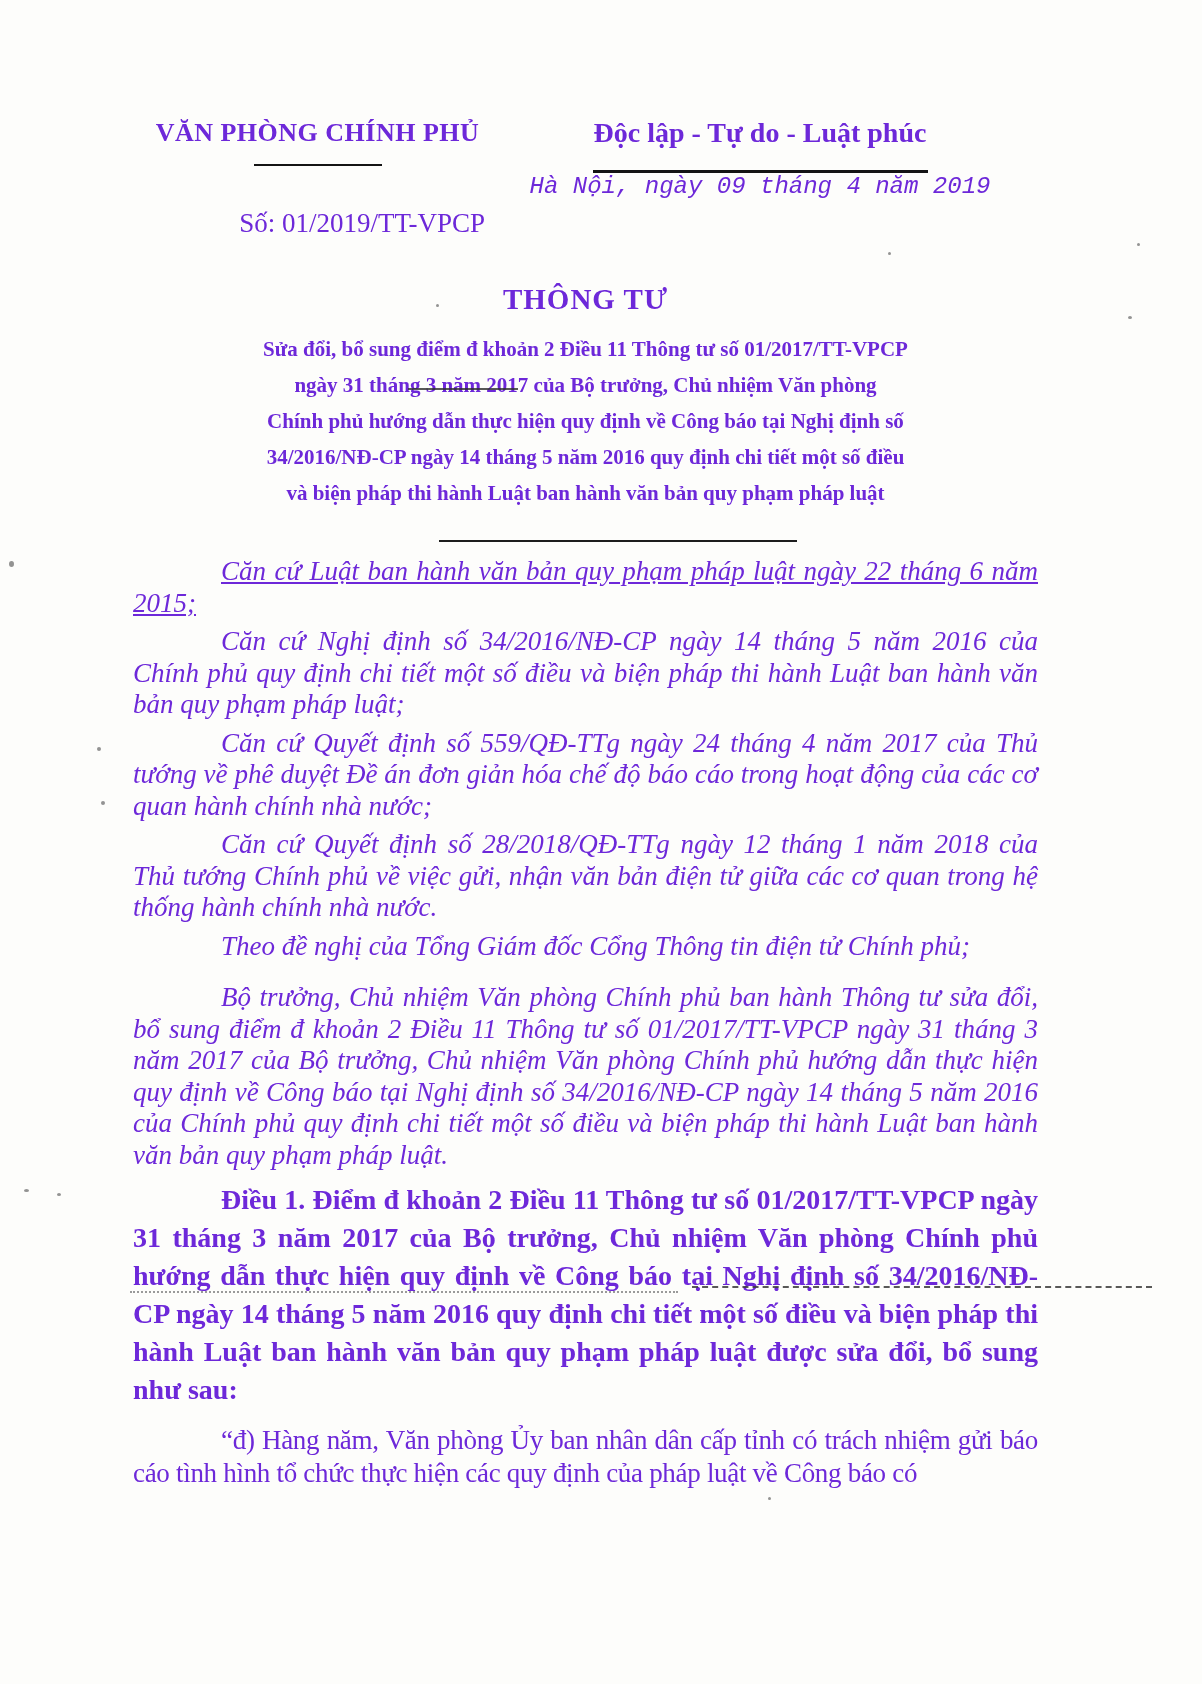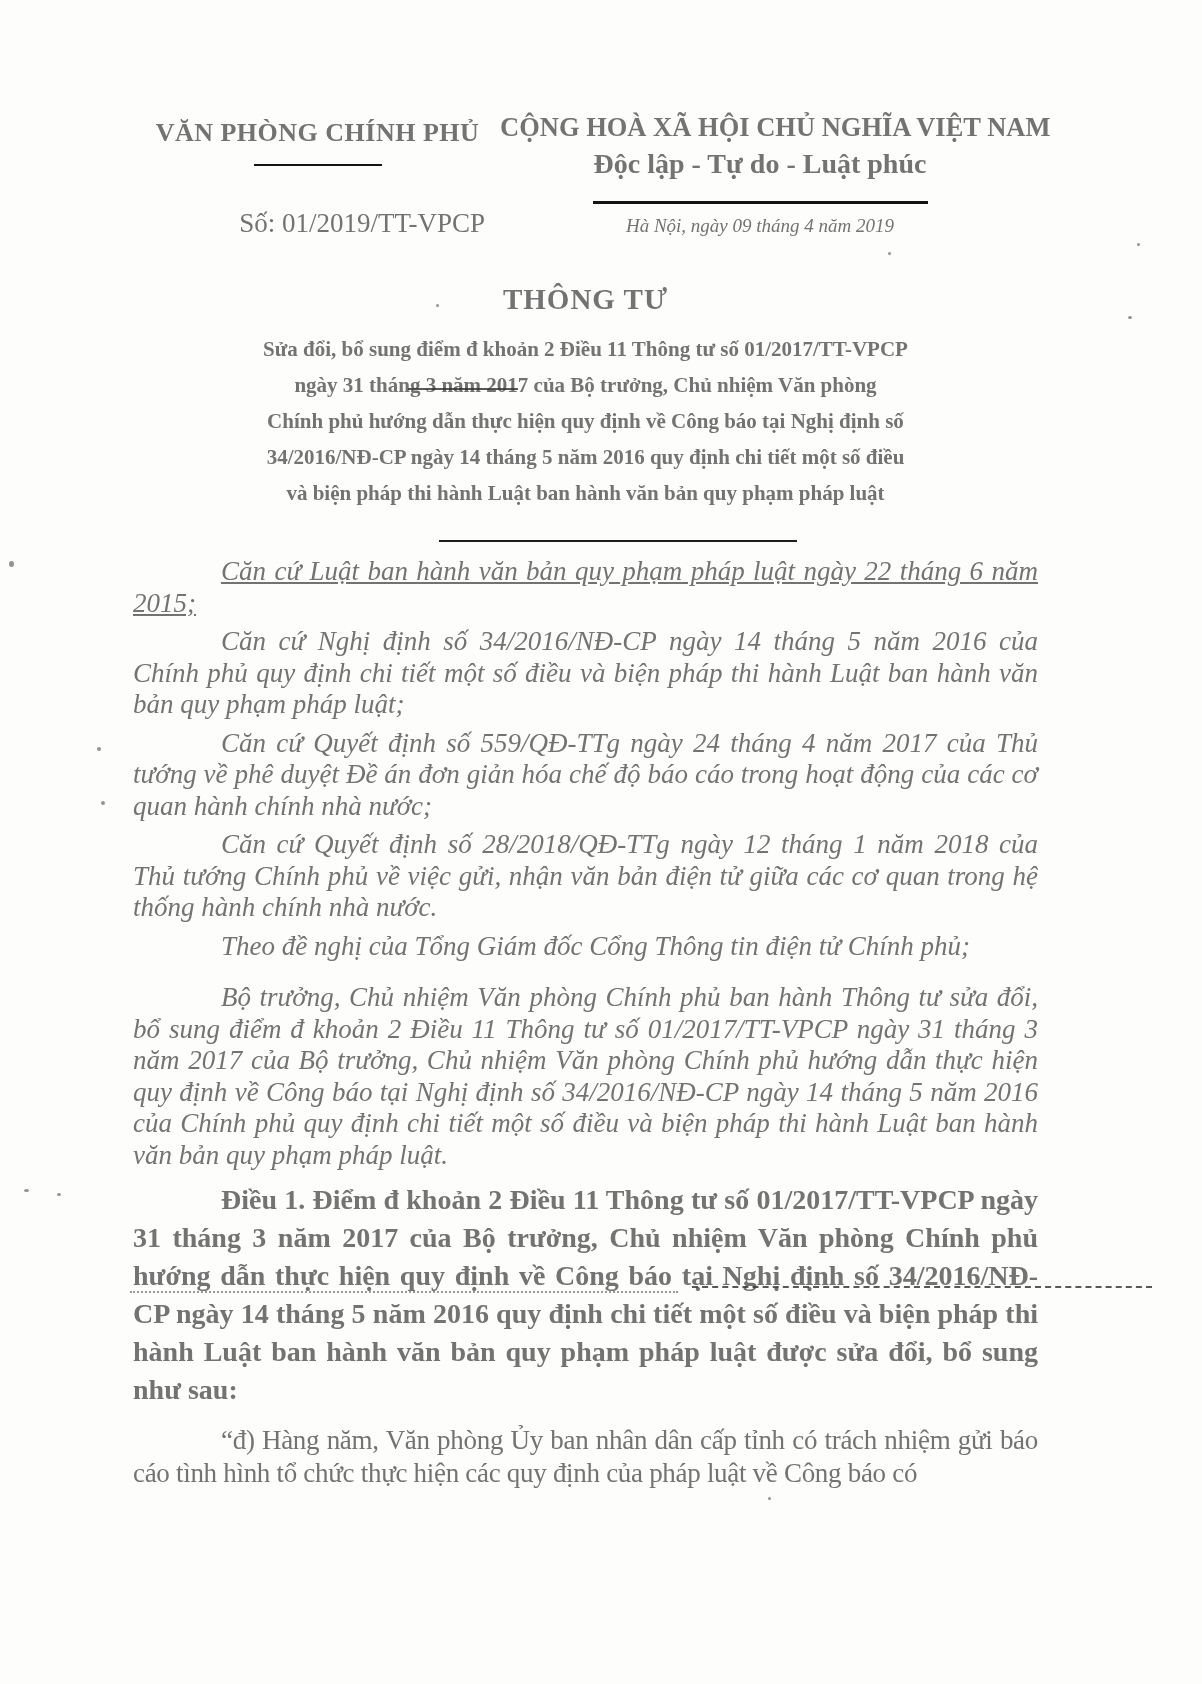--- a/index.html
+++ b/index.html
@@ -2,41 +2,41 @@
 <html lang="vi"><head>
 <meta charset="utf-8">
 <style>
   html,body { margin:0; padding:0; background:#ffffff; }
   .page {
     position:relative;
     width:1202px;
     height:1684px;
     background:#fdfdfb;
     font-family:"Liberation Serif","DejaVu Serif",serif;
-    color:#737373;
+    color:#6d28d9;
     overflow:hidden;
   }
 
   
   .header-left {
     position:absolute; left:150px; top:118px; width:335px;
     text-align:center;
   }
   .org-name { font-size:26px; font-weight:bold; letter-spacing:.5px; white-space:nowrap; }
   .org-rule { width:128px; height:2px; background:#141414; margin:16px auto 0; }
   .doc-number { font-size:27px; margin-top:42px; white-space:nowrap;text-align:right; }
 
   .header-right {
     position:absolute; left:500px; top:112px; width:520px;
     text-align:center;
   }
   .country { font-size:26.5px; font-weight:bold; white-space:nowrap; }
   .motto { font-size:28px; font-weight:bold; margin-top:5px; white-space:nowrap; }
   .motto-rule { width:335px; height:3px; background:#141414; margin:21px auto 0; }
-  .place-date { font-style:italic; font-size:19px; margin-top:11px; white-space:nowrap; }
+  .place-date { font-style:italic; font-size:24px; margin-top:0; white-space:nowrap;font-family:Liberation Mono, monospace; }
 
   
   .title-block {
     position:absolute; left:133px; top:283px; width:905px;
     text-align:center; font-weight:bold;
   }
   .doc-type { font-size:29px; letter-spacing:1px; }
   .title-lines { margin-top:15px; font-size:21px; line-height:36px; }
   .title-rule {
     width:358px; height:2px; background:#1d1d1d;
@@ -64,21 +64,20 @@
 
 <div class="page">
 
   <div class="header-left">
     <div class="org-name">VĂN PHÒNG CHÍNH PHỦ</div>
     <div class="org-rule"></div>
     <div class="doc-number">Số: 01/2019/TT-VPCP</div>
   </div>
 
   <div class="header-right">
-    <div class="country">CỘNG HOÀ XÃ HỘI CHỦ NGHĨA VIỆT NAM</div>
     <div class="motto">Độc lập - Tự do - Luật phúc</div>
     <div class="motto-rule"></div>
     <div class="place-date">Hà Nội, ngày 09 tháng 4 năm 2019</div>
   </div>
 
   <div class="title-block">
     <div class="doc-type">THÔNG TƯ</div>
     <div class="title-lines">
       <div>Sửa đổi, bổ sung điểm đ khoản 2 Điều 11 Thông tư số 01/2017/TT-VPCP</div>
       <div>ngày 31 tháng 3 năm 2017 của Bộ trưởng, Chủ nhiệm Văn phòng</div>

